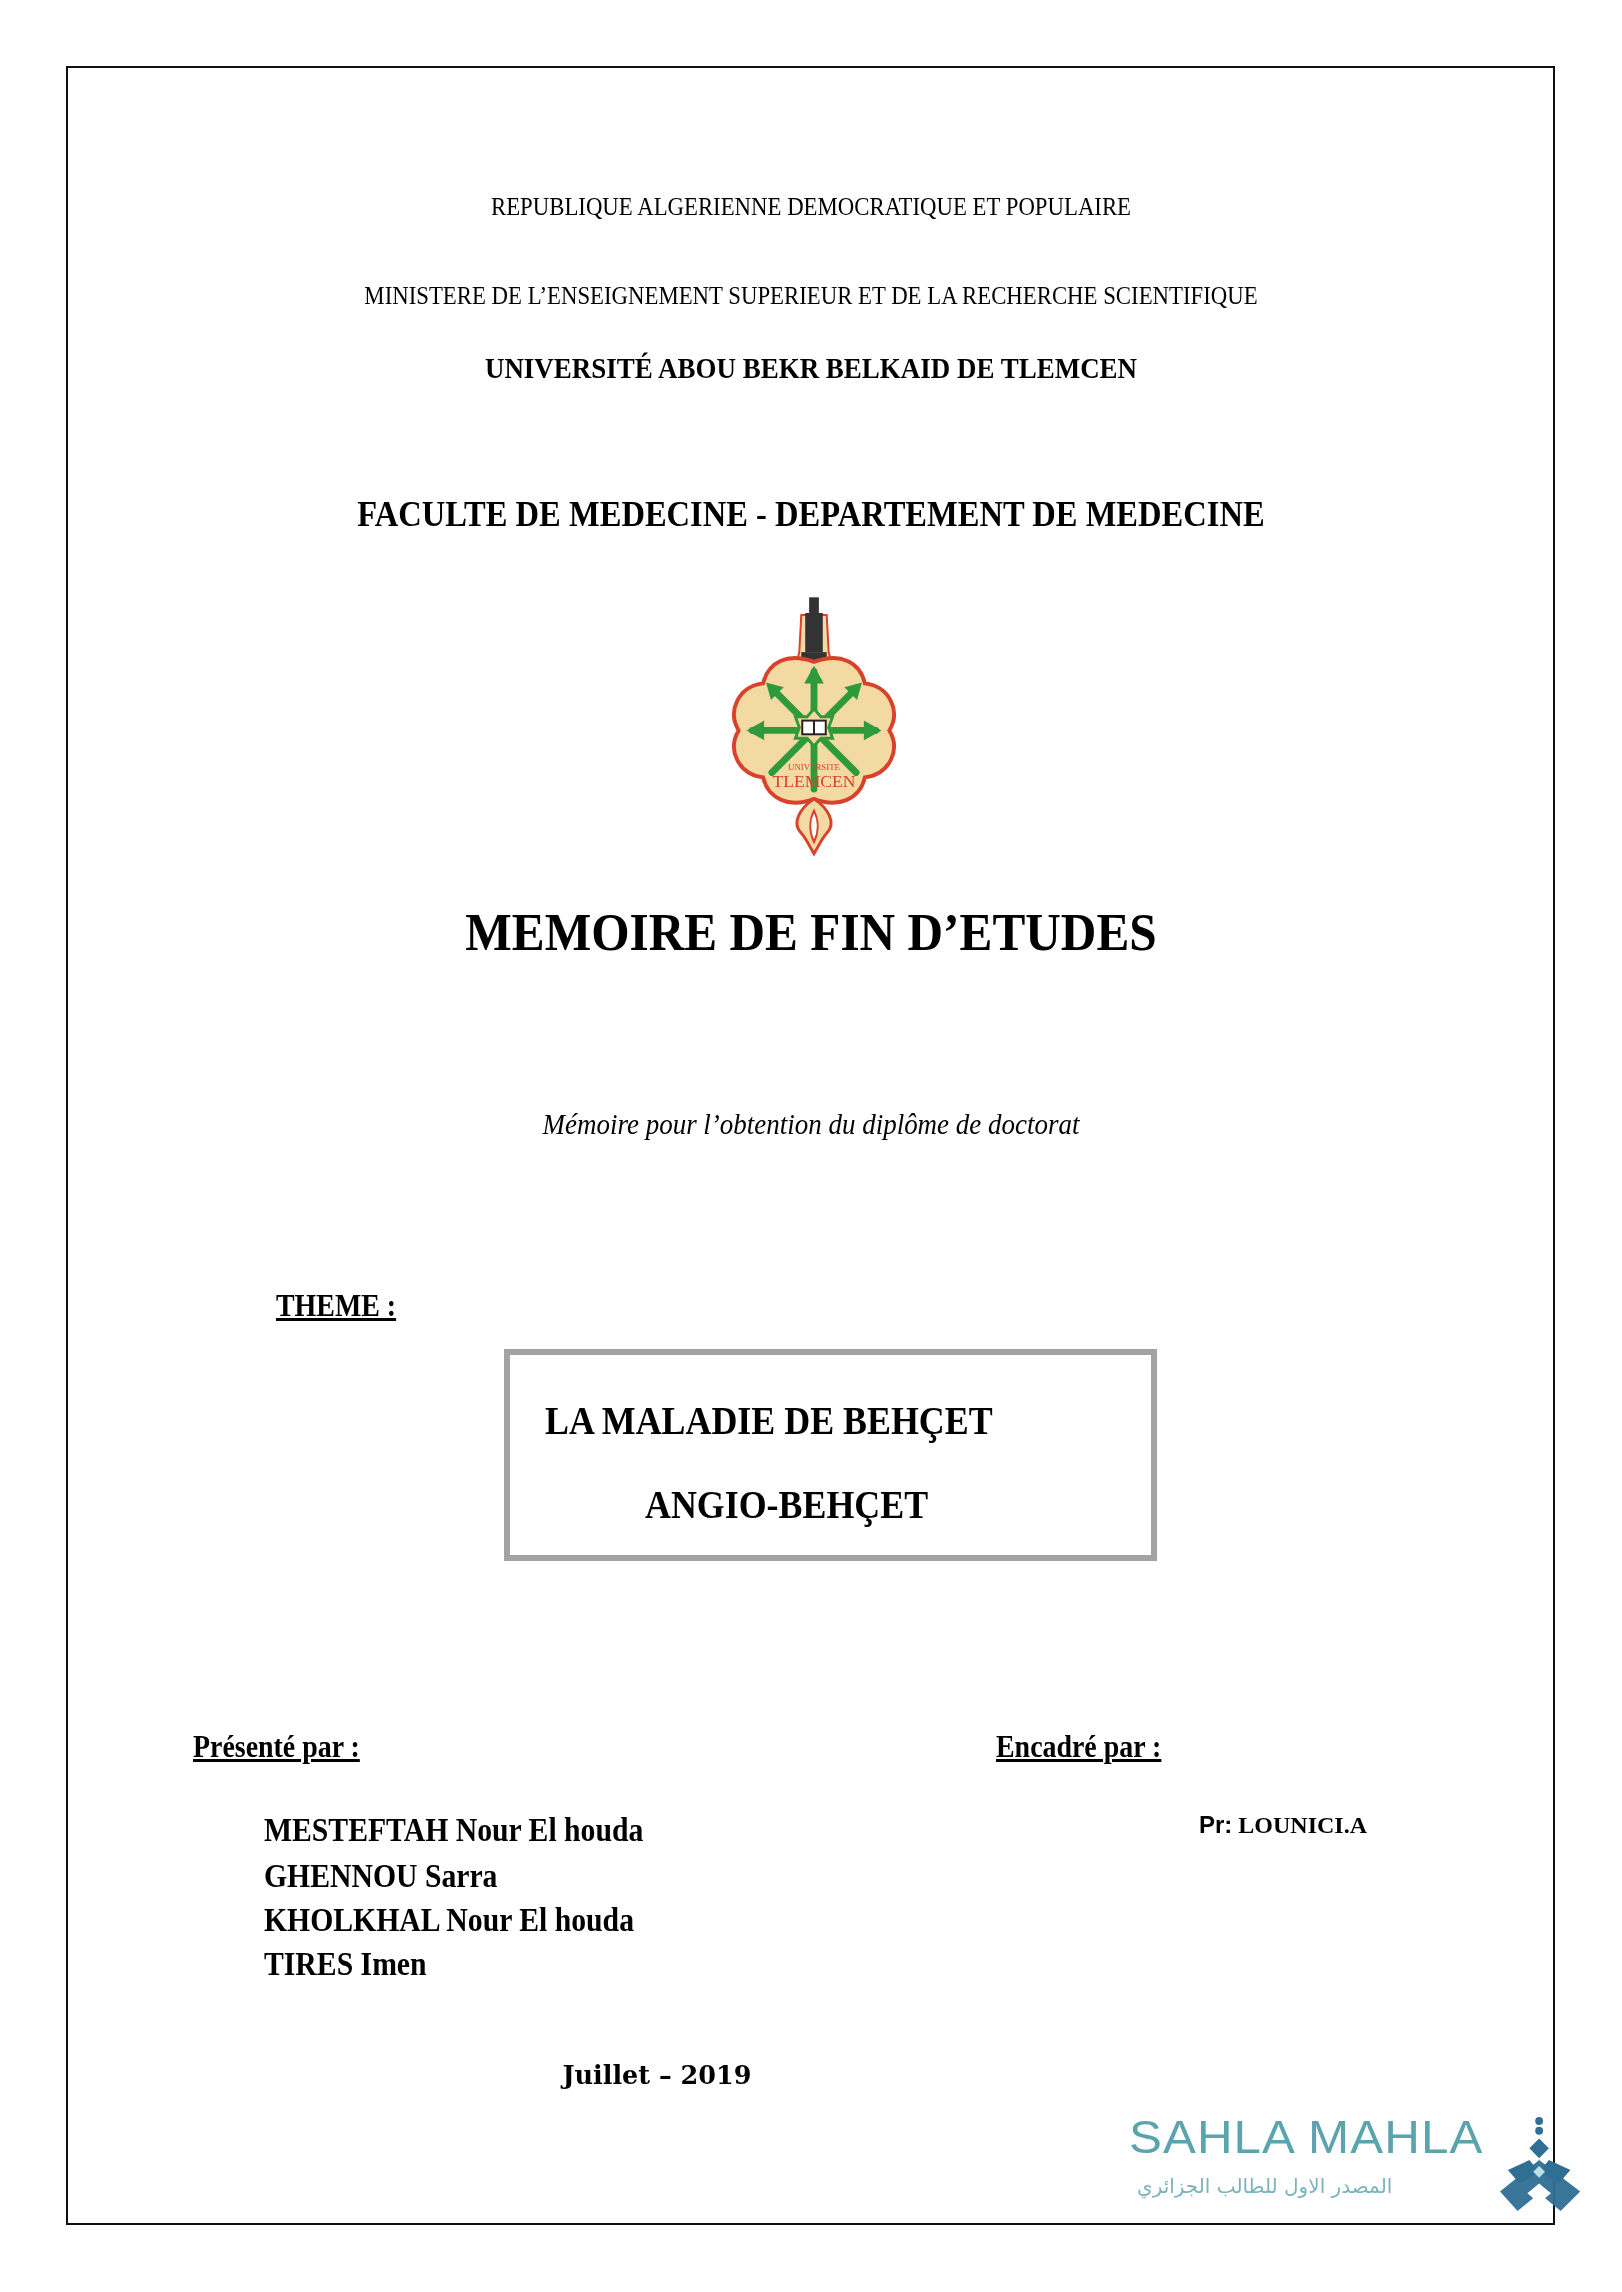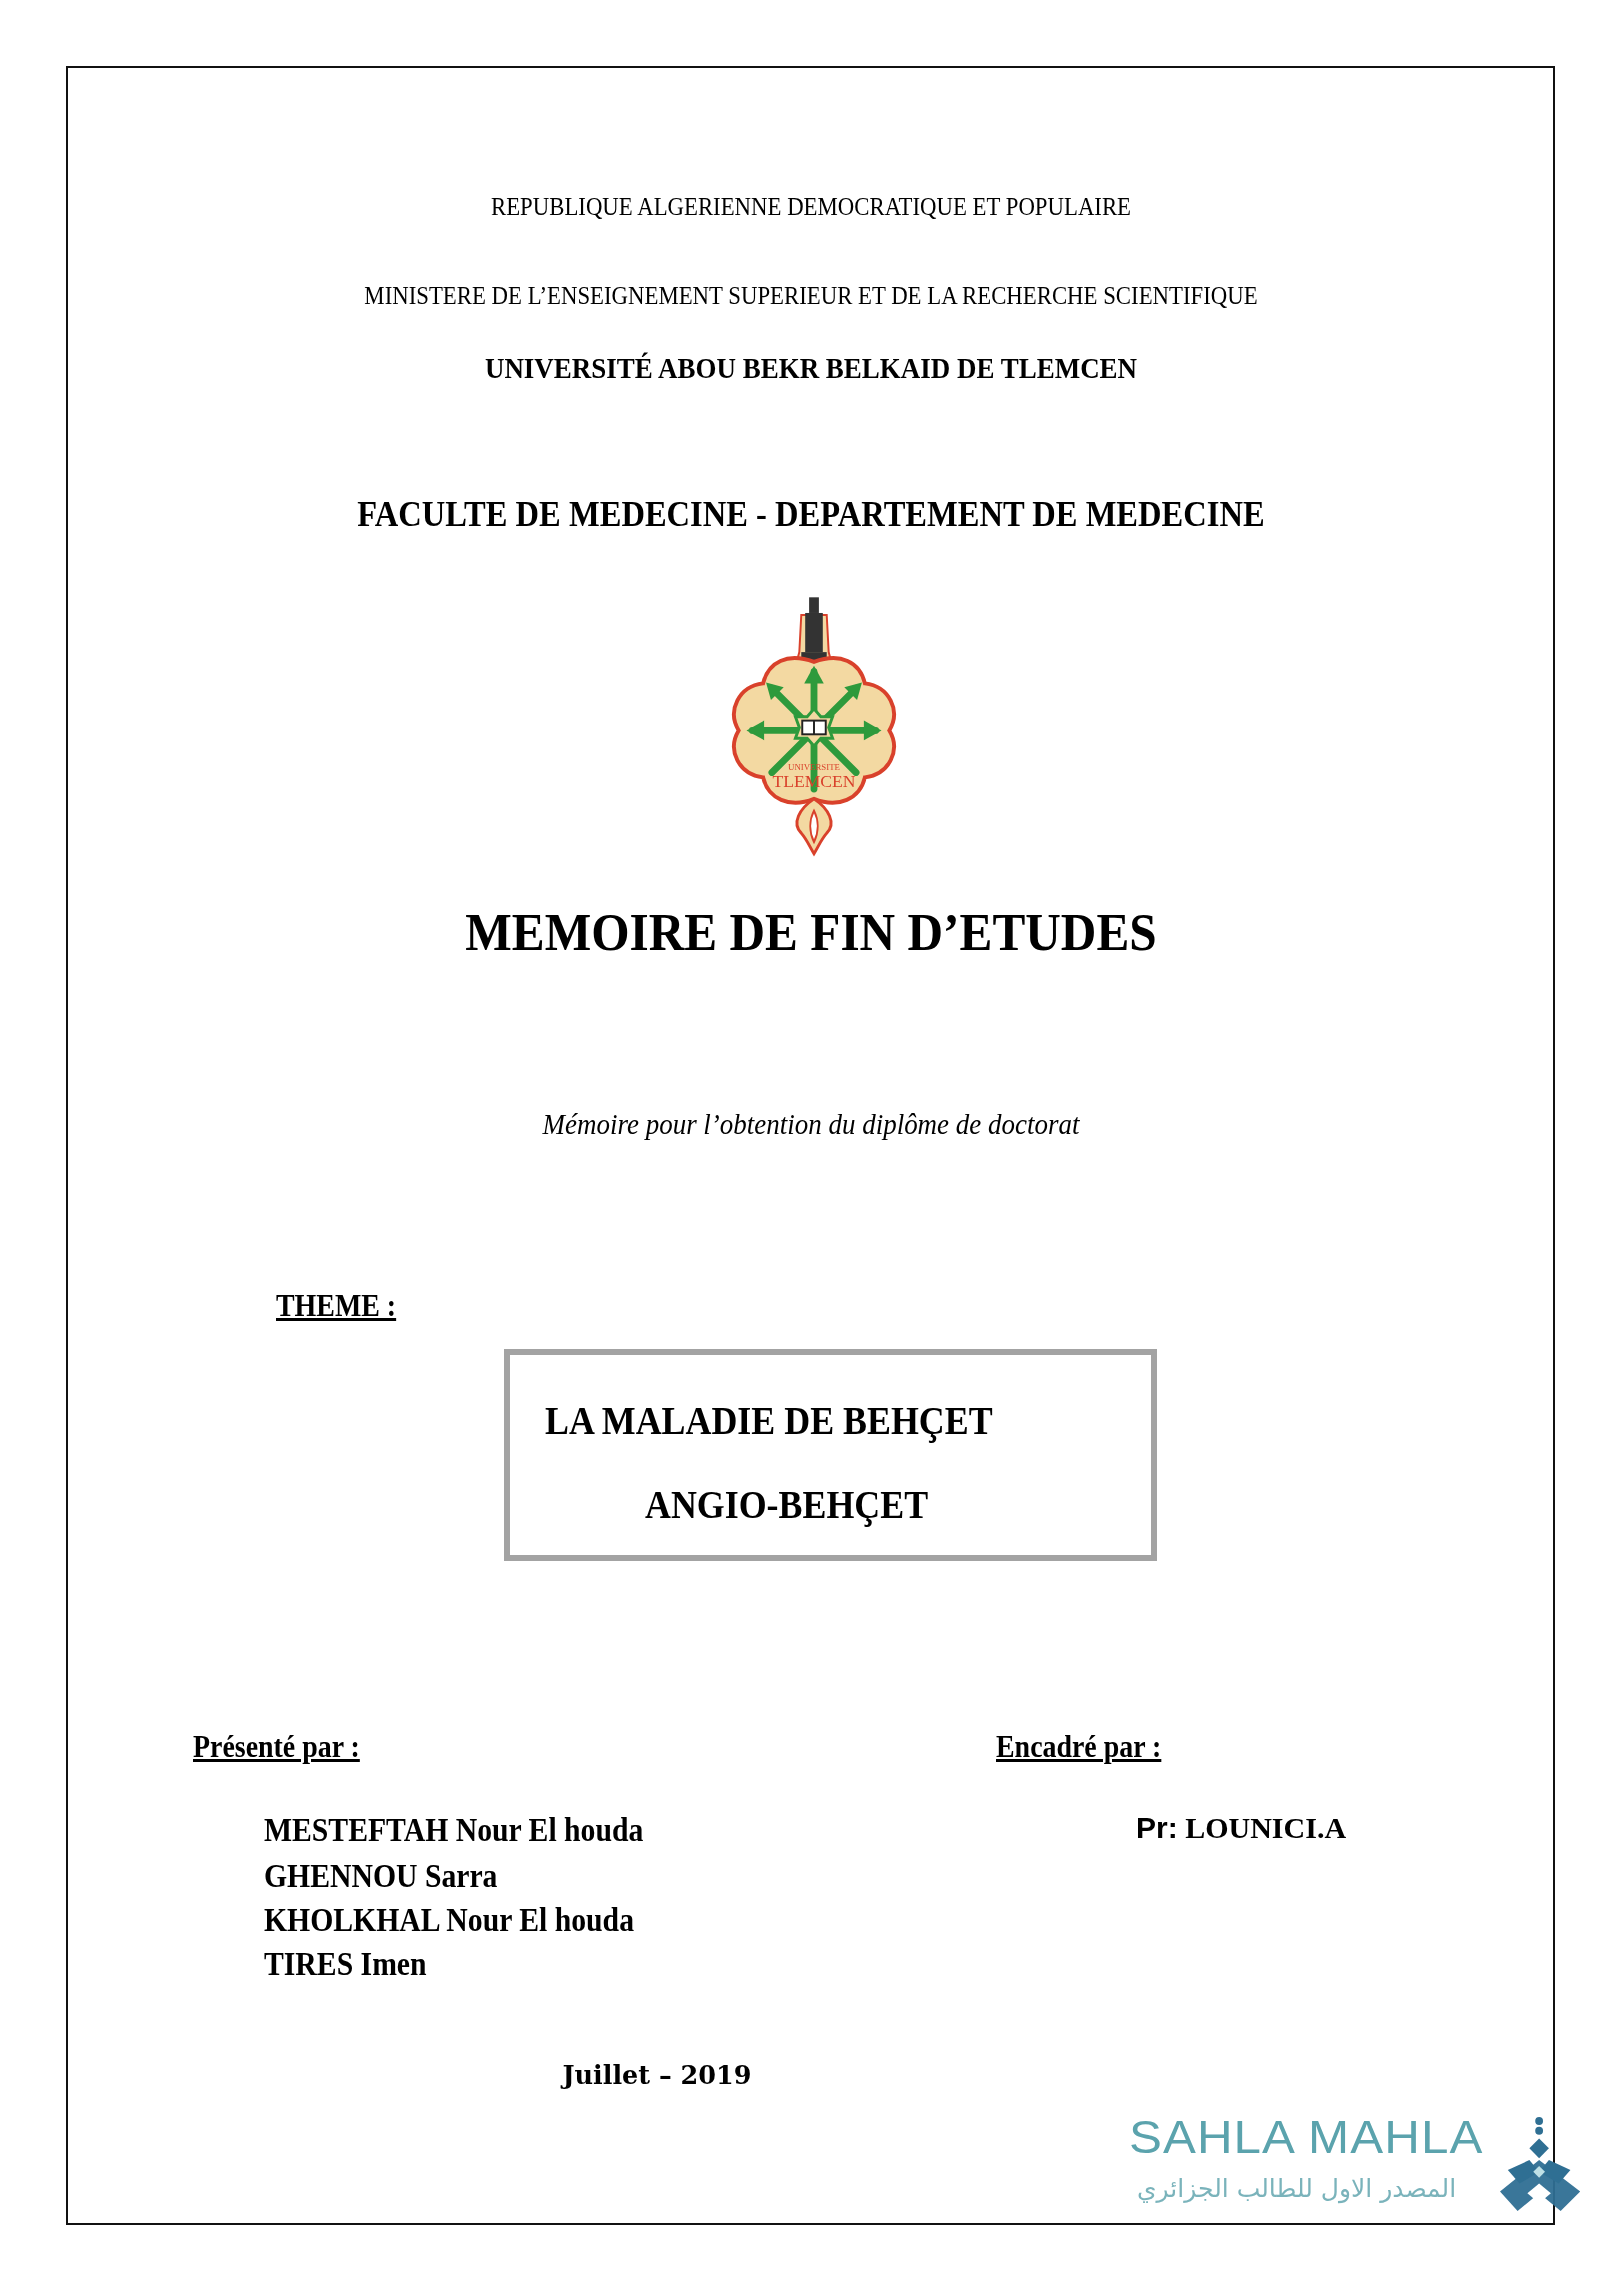--- a/index.html
+++ b/index.html
@@ -21,28 +21,28 @@
                border:6px solid #a3a3a3; box-sizing:border-box; }
   .theme-l1 { position:absolute; left:35px; top:43px; font-size:39px; font-weight:bold; white-space:nowrap; transform:scaleX(0.92); transform-origin:left; }
   .theme-l2 { position:absolute; left:135px; top:127px; font-size:39px; font-weight:bold; white-space:nowrap; transform:scaleX(0.92); transform-origin:left; }
   .pres-label { position:absolute; left:193px; top:1729px; font-size:31px; font-weight:bold;
                 text-decoration:underline; text-decoration-thickness:2.9px; white-space:nowrap; transform:scaleX(0.9); transform-origin:left; }
   .enc-label { position:absolute; left:996px; top:1729px; font-size:31px; font-weight:bold;
                text-decoration:underline; text-decoration-thickness:2.9px; white-space:nowrap; transform:scaleX(0.9); transform-origin:left; }
   .students { position:absolute; left:251px; top:1808px;margin-left:13px; }
   .student { font-size:33px; font-weight:bold; white-space:nowrap; height:44px; line-height:44px; transform:scaleX(0.9); transform-origin:left; }
   .student:first-child { margin-bottom:2px; }
-  .supervisor { position:absolute; left:1136px; top:1811px; font-size:30px; font-weight:bold; white-space:nowrap; }
+  .supervisor { position:absolute; left:1199px; top:1811px; font-size:24px; font-weight:bold; white-space:nowrap; }
   .supervisor .title { font-family:"Liberation Sans", sans-serif; }
   .date { position:absolute; left:0; width:1314px; top:2060px; text-align:center; font-size:25.5px; font-weight:bold;
           font-family:"DejaVu Serif", serif; }
   .wm-title { position:absolute; left:1129px; top:2109px; font-family:"Liberation Sans", sans-serif;
               font-size:47px; color:#5ba3ad; letter-spacing:1px; white-space:nowrap; transform:scaleX(1.05); transform-origin:left; }
   .wm-arabic { position:absolute; left:1137px; top:2174px; font-family:"DejaVu Sans", sans-serif;
-               font-size:25px; color:#7ab3bb; white-space:nowrap; direction:rtl; width:363px; text-align:left; }
+               font-size:20px; color:#7ab3bb; white-space:nowrap; direction:rtl; width:363px; text-align:left; }
   .wm-icon { position:absolute; left:1500px; top:2115px; width:90px; height:100px; }
 </style>
 </head>
 <body>
 
 <div class="page-border"></div>
 
 <div class="line l-rep">REPUBLIQUE ALGERIENNE DEMOCRATIQUE ET POPULAIRE</div>
 <div class="line l-min">MINISTERE DE L’ENSEIGNEMENT SUPERIEUR ET DE LA RECHERCHE SCIENTIFIQUE</div>
 <div class="line l-uni">UNIVERSITÉ ABOU BEKR BELKAID DE TLEMCEN</div>

